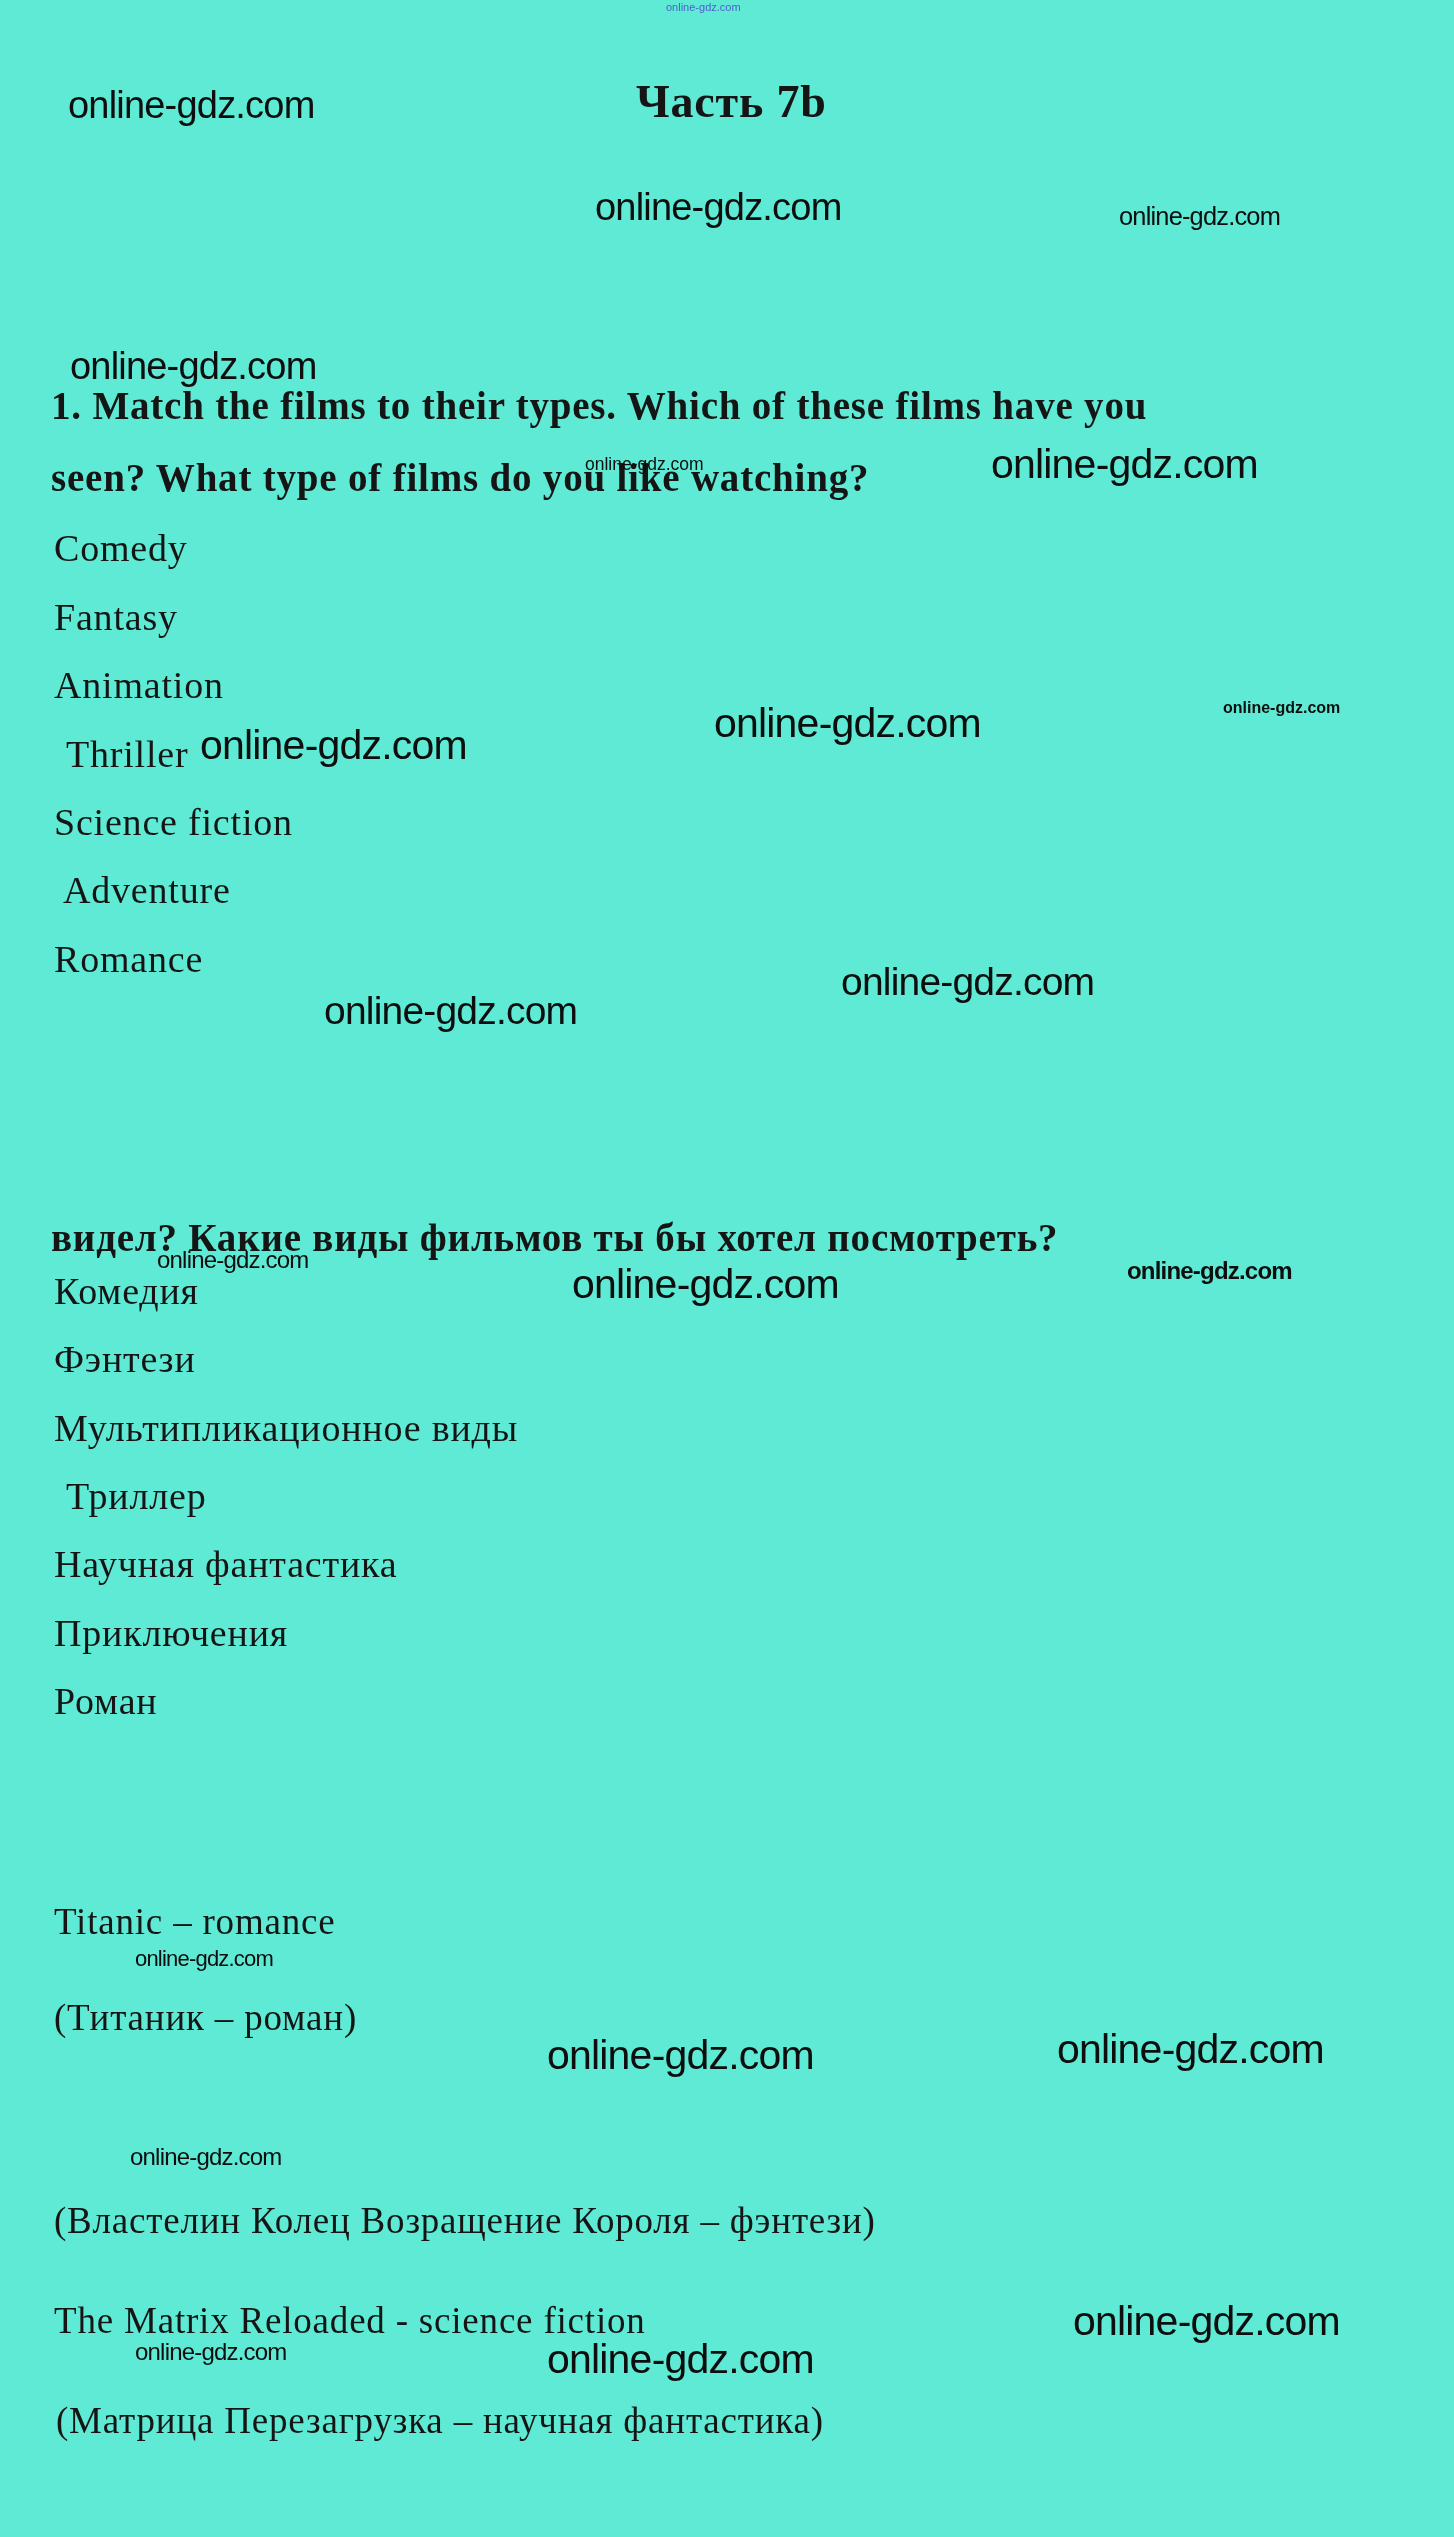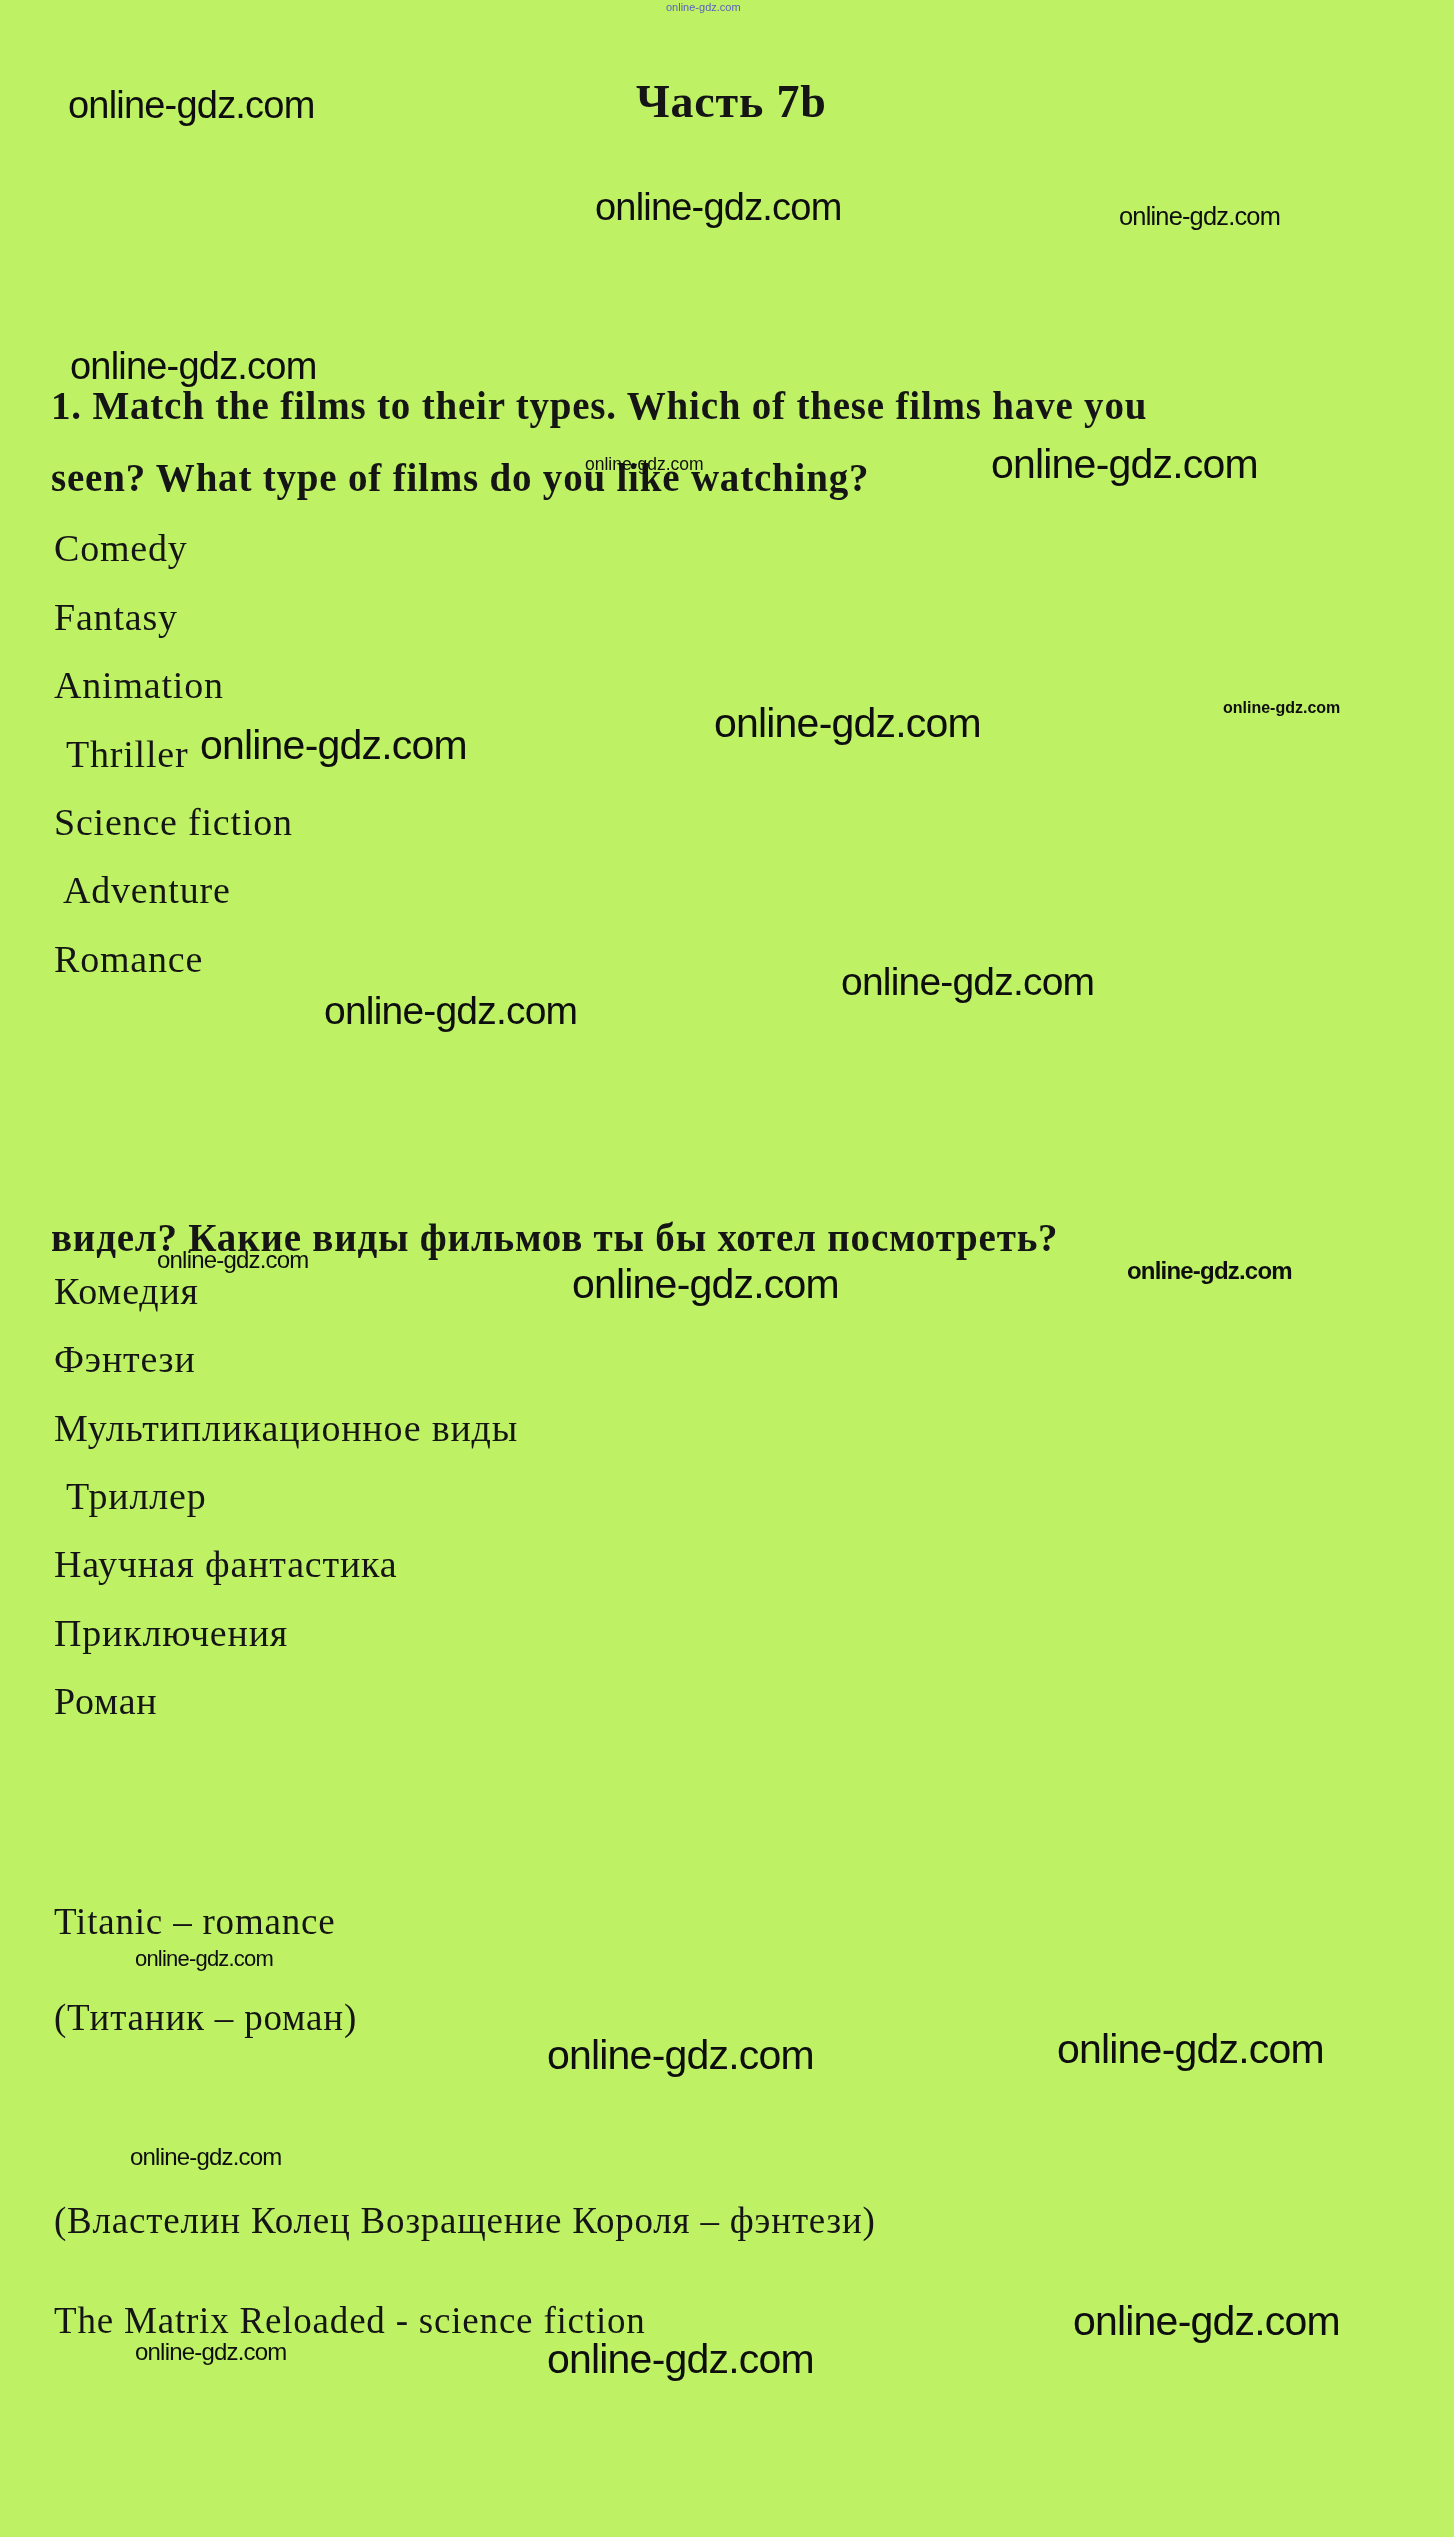--- a/index.html
+++ b/index.html
@@ -1,20 +1,20 @@
 <!DOCTYPE html>
 <html style="font-size:12.7px"><head>
 <meta charset="utf-8">
 <style>
   html,body{margin:0;padding:0;background:#e8e8e8;}
   .page{
     position:relative;
     width:1455px;height:2538px;
     margin:0 auto;
-    background:#bef264;
+    background:#5eead4;
     overflow:hidden;
     font-family:"Liberation Serif","DejaVu Serif",serif;
     color:#151515;
   }
   .abs{position:absolute;line-height:1;white-space:nowrap;}
   
   .t{font-size:37px;letter-spacing:0.8px;}
   .t-list{font-size:38px;letter-spacing:0.8px;}
   .t-bold{font-size:39px;font-weight:bold;letter-spacing:0.8px;}
   .title{font-size:46px;font-weight:bold;letter-spacing:0.8px;}
@@ -90,15 +90,16 @@
   <div class="abs wm wm-52" style="left:547px;top:2035px;">online-gdz.com</div>
   <div class="abs wm wm-52" style="left:1057px;top:2029px;">online-gdz.com</div>
 
   <div class="abs wm wm-30" style="left:130px;top:2145px;">online-gdz.com</div>
   <div class="abs t" style="left:54px;top:2302px;">The Matrix Reloaded - science fiction</div>
 
   <div class="abs t" style="left:54px;top:2202px;">(Властелин Колец Возращение Короля – фэнтези)</div>
   <div class="abs wm wm-52" style="left:1073px;top:2301px;">online-gdz.com</div>
   <div class="abs wm wm-30" style="left:135px;top:2340px;">online-gdz.com</div>
   <div class="abs wm wm-52" style="left:547px;top:2339px;">online-gdz.com</div>
+  <div class="abs t" style="left:56px;top:2402px;">(Матрица Перезагрузка – научная фантастика)</div>
 
 </div>
 
 
 </body></html>

